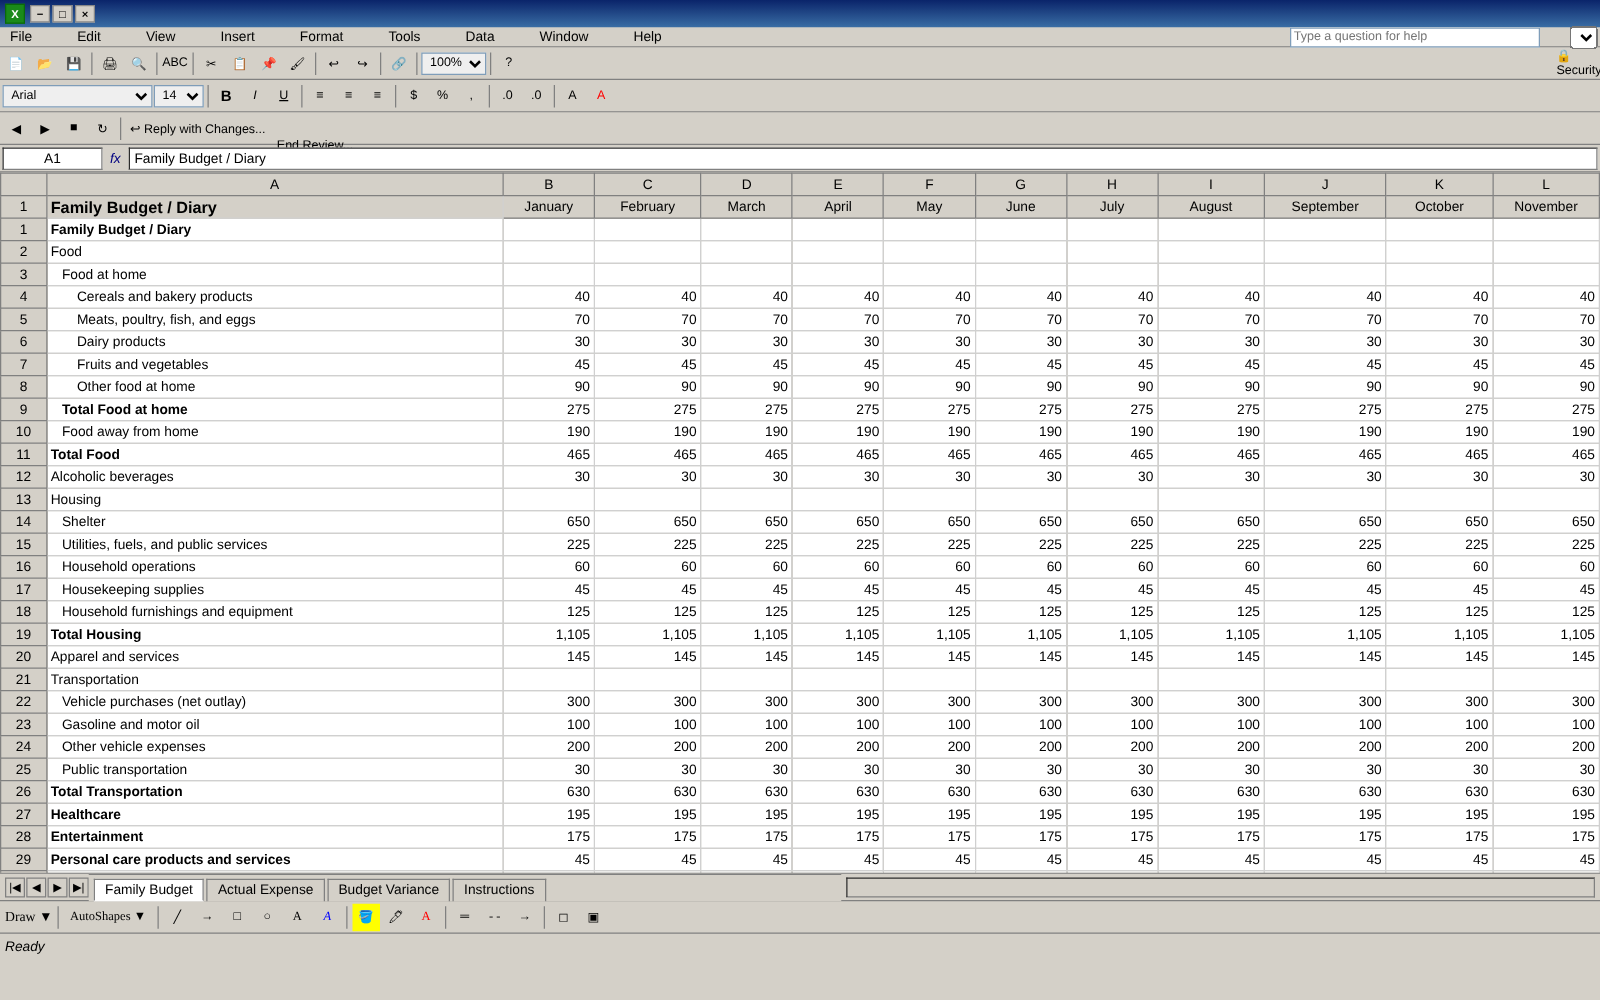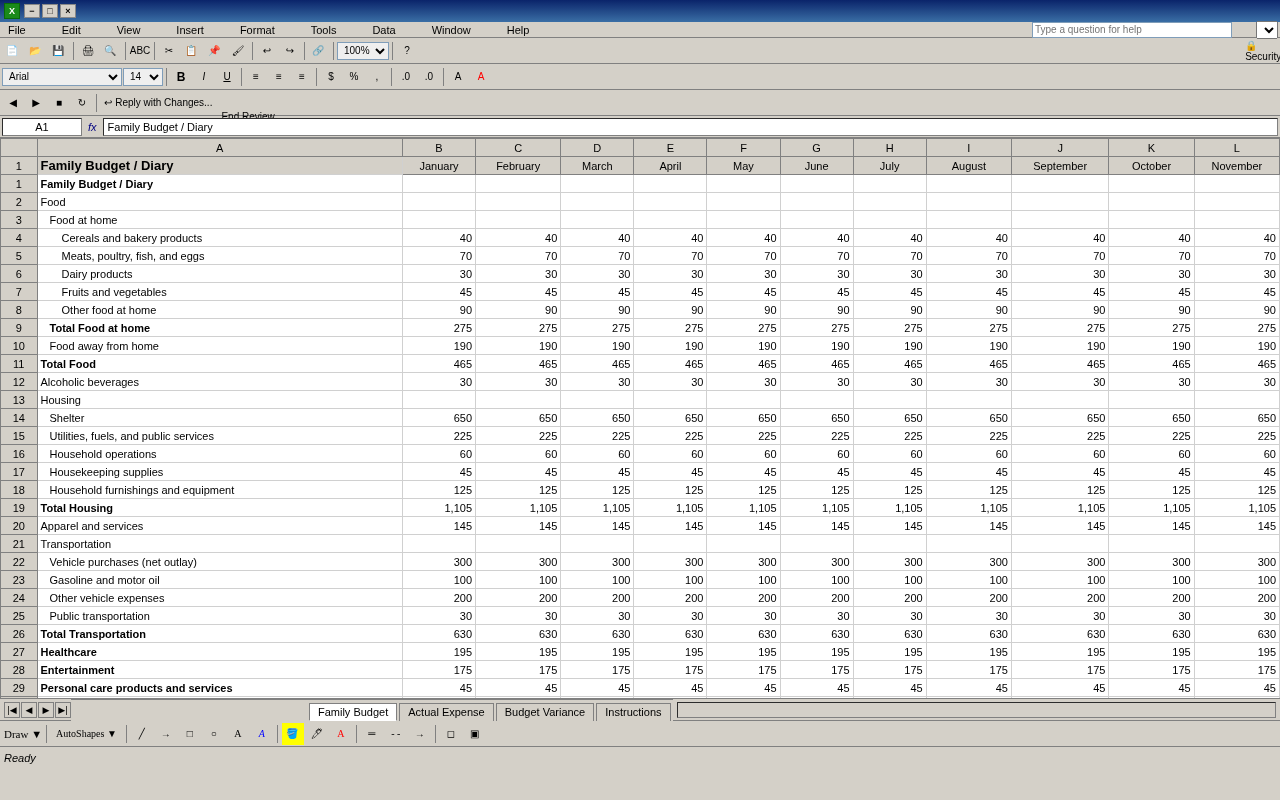--- a/index.html
+++ b/index.html
@@ -810,21 +810,21 @@
   </div>
 </div>
 
 <div style="display:flex; align-items:center; background:#d4d0c8; border-top:1px solid #808080; height:22px;">
   <div style="display:flex; gap:1px; align-items:flex-end; padding-left:4px;">
     <div class="tb-btn" style="width:16px;height:16px;border:1px solid #808080;font-size:9px;">|◀</div>
     <div class="tb-btn" style="width:16px;height:16px;border:1px solid #808080;font-size:9px;">◀</div>
     <div class="tb-btn" style="width:16px;height:16px;border:1px solid #808080;font-size:9px;">▶</div>
     <div class="tb-btn" style="width:16px;height:16px;border:1px solid #808080;font-size:9px;">▶|</div>
   </div>
-  <div id="sheet-tabs" style="display:flex; align-items:flex-end; flex:1; padding-left:4px;justify-content:flex-end;">
+  <div id="sheet-tabs" style="display:flex; align-items:flex-end; flex:1; padding-left:4px;">
     <div class="sheet-tab active">Family Budget</div>
     <div class="sheet-tab">Actual Expense</div>
     <div class="sheet-tab">Budget Variance</div>
     <div class="sheet-tab">Instructions</div>
   </div>
   <div style="flex:1; height:16px; background:#d4d0c8; border:1px inset #808080; margin: 2px 4px;"></div>
 </div>
 
 <div id="draw-toolbar">
   <span style="font-size:11px;cursor:pointer;">Draw ▼</span>

